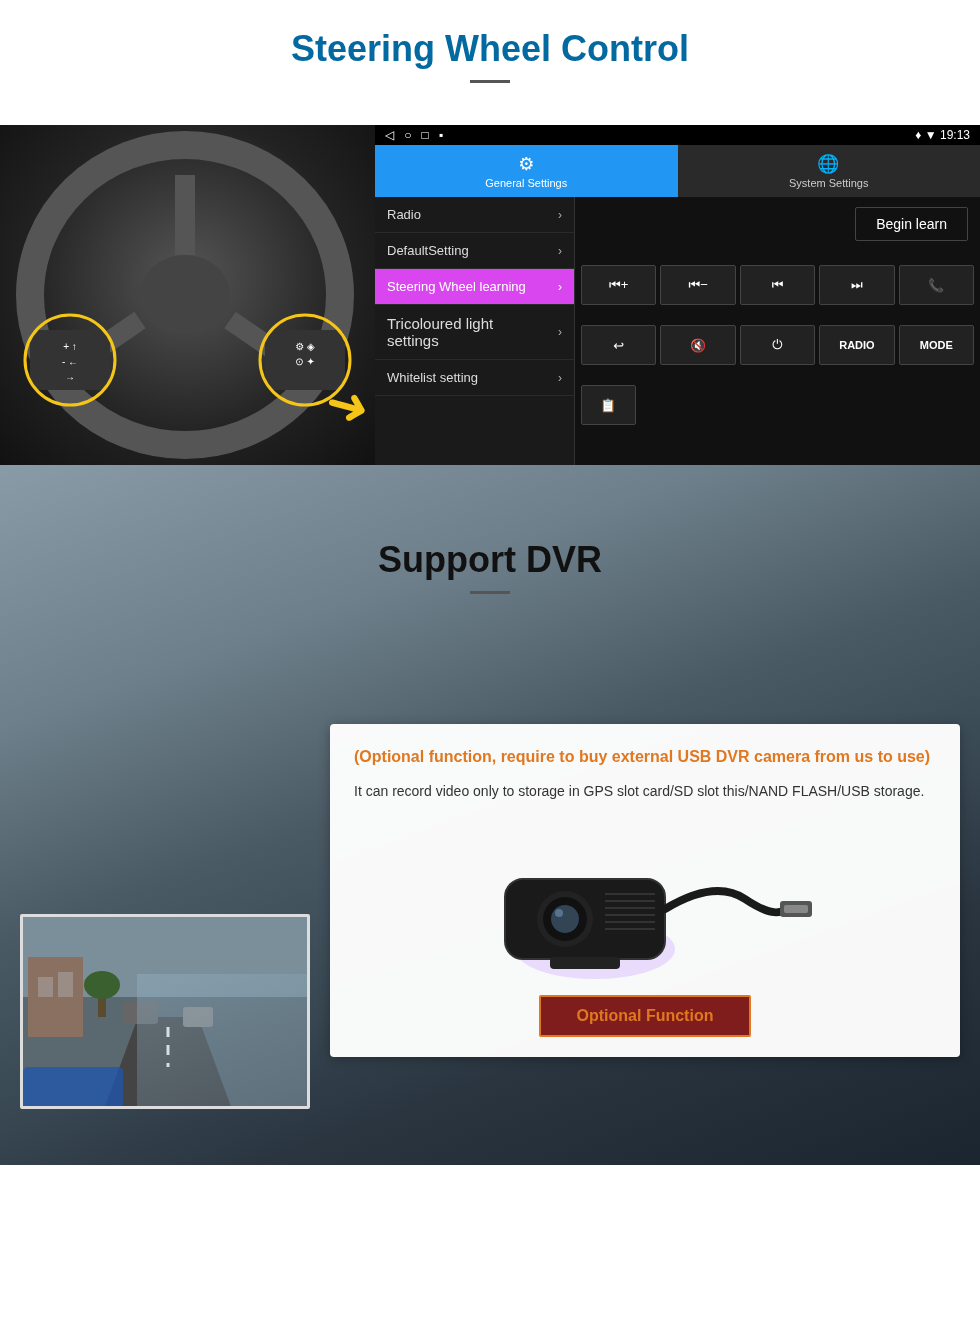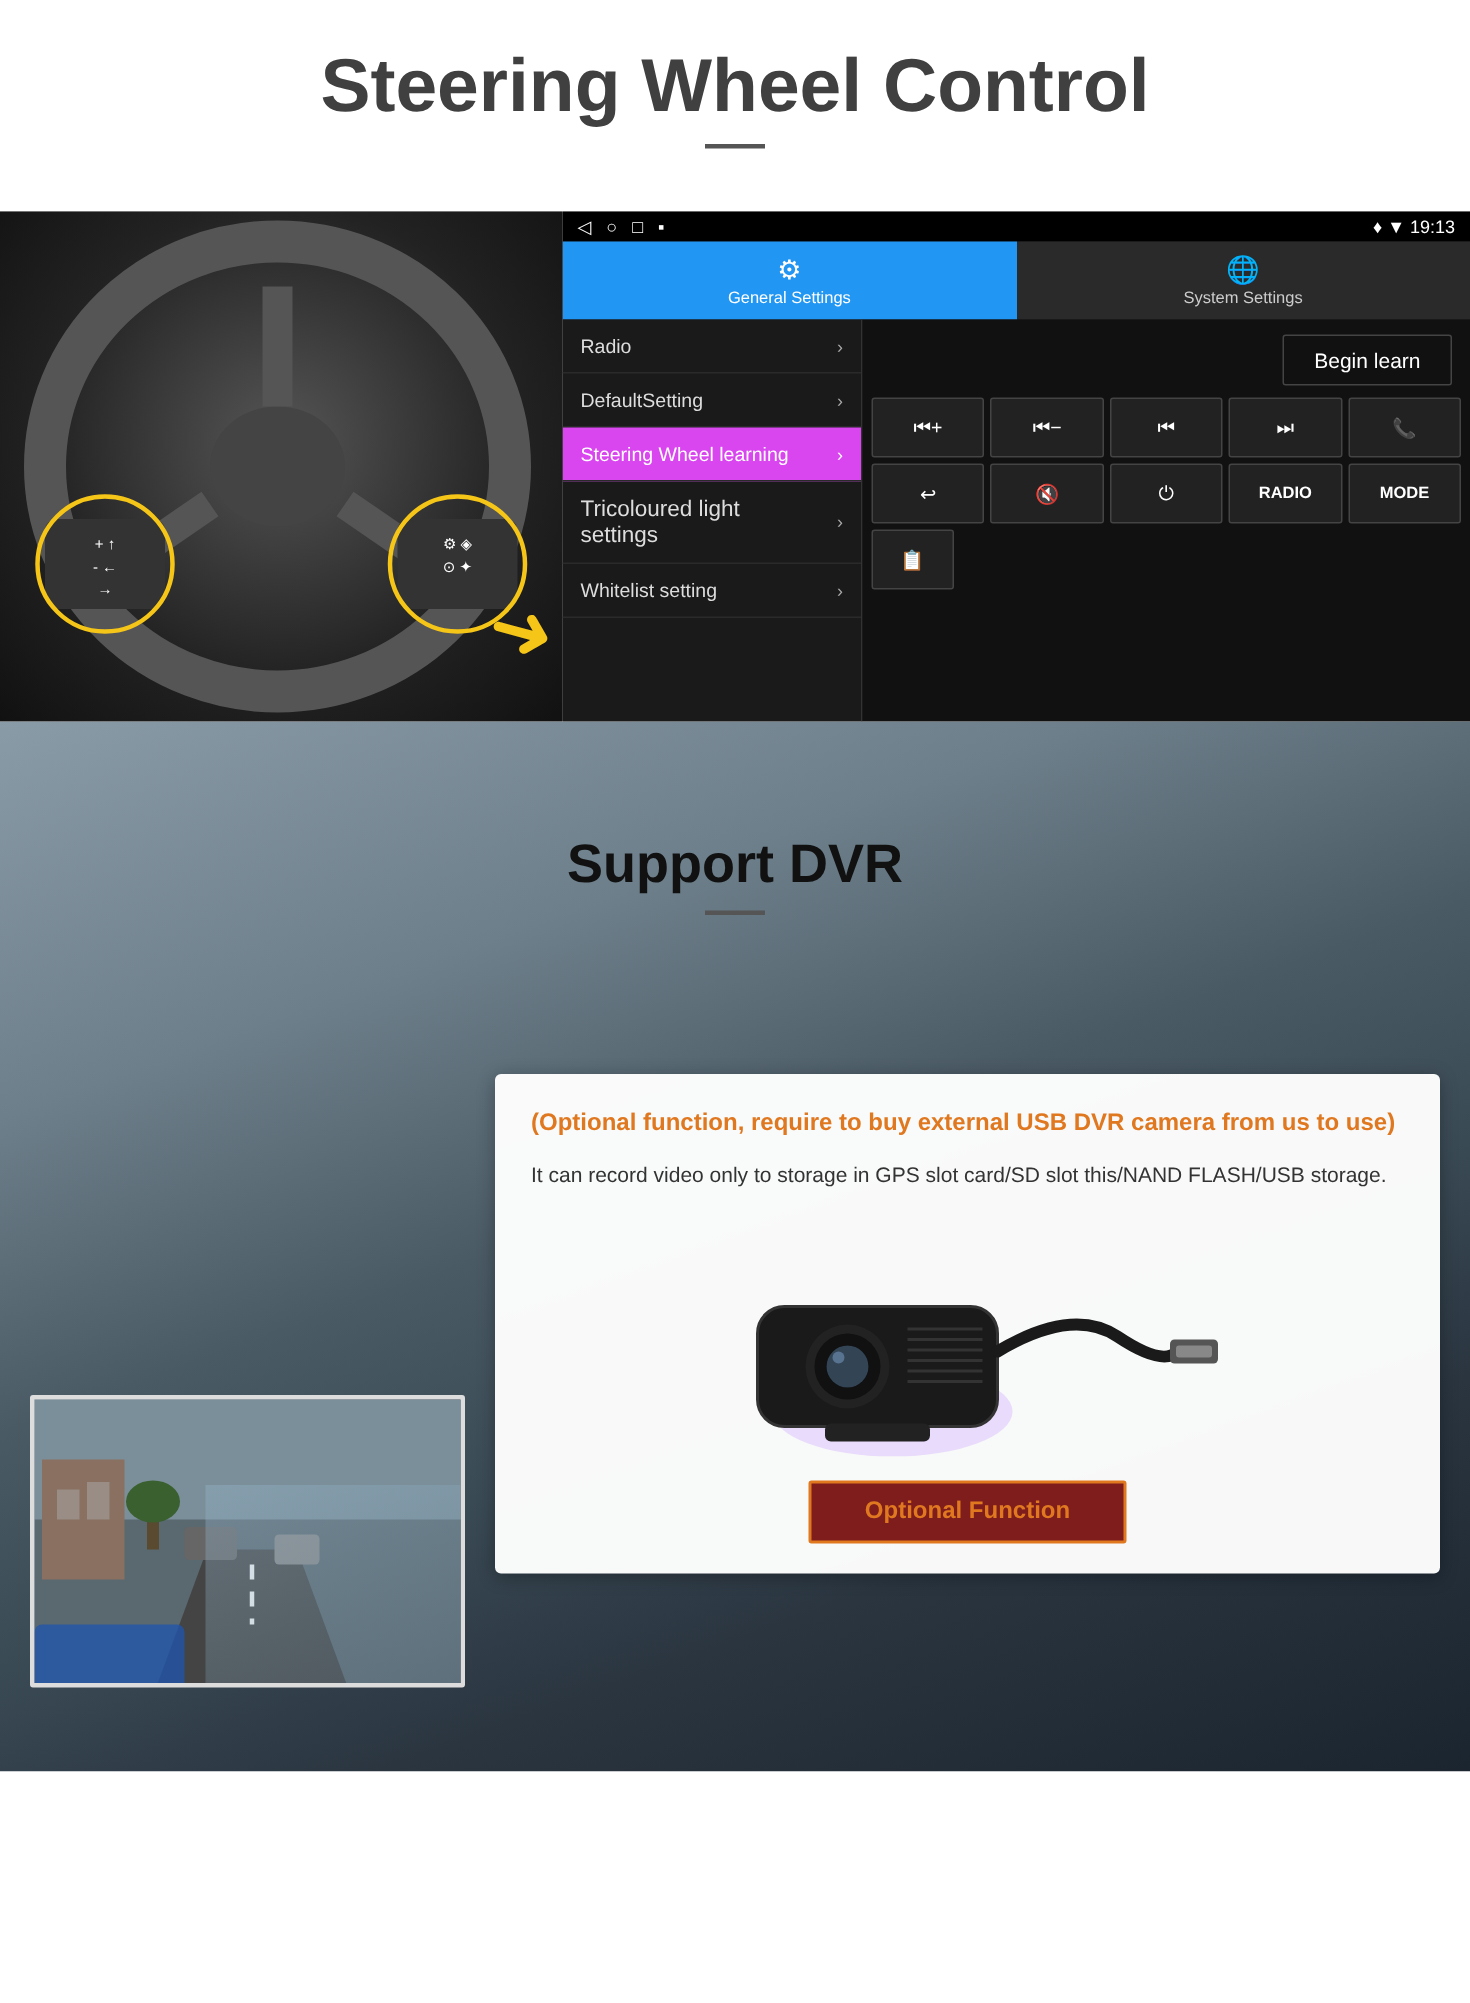--- a/index.html
+++ b/index.html
@@ -10,23 +10,23 @@
       background: #fff;
       overflow-x: hidden;
     }
 
     
     .section-header {
       text-align: center;
       padding: 28px 40px 10px;
     }
     .section-header h1 {
-      font-size: 50px;
+      font-size: 36px;
       font-weight: 900;
-      color: #404040;
+      color: #0369a1;
     }
     .section-header .divider {
       width: 40px;
       height: 3px;
       background: #555;
       margin: 10px auto 14px;
     }
     .section-header p {
       font-size: 16px;
       color: #333;
@@ -124,21 +124,21 @@
     }
     .menu-item .chevron { color: #aaa; font-size: 12px; }
     .menu-item.active-menu .chevron { color: #fff; }
 
     .control-area {
       flex: 1;
       background: #111;
       padding: 6px;
       display: flex;
       flex-direction: column;
-      gap: 4px;
+      gap: 20px;
     }
     .begin-learn-row {
       display: flex;
       align-items: center;
       justify-content: flex-end;
       padding: 4px 6px;
     }
     .begin-learn-btn {
       background: #111;
       border: 1px solid #444;
@@ -226,21 +226,21 @@
       position: absolute;
       bottom: 0; left: 40%; right: 0; top: 30%;
       background: linear-gradient(160deg, rgba(150,180,200,0.4), rgba(100,130,150,0.3));
     }
 
     .dvr-info-card {
       background: rgba(255,255,255,0.97);
       border-radius: 4px;
       padding: 22px 24px 20px;
       flex: 1;
-      margin-top: 66px;
+      margin-top: 90px;
       box-shadow: 0 2px 12px rgba(0,0,0,0.3);
     }
     .dvr-info-card .orange-title {
       color: #e07820;
       font-size: 16px;
       font-weight: bold;
       line-height: 1.4;
       margin-bottom: 12px;
     }
     .dvr-info-card .desc-text {

